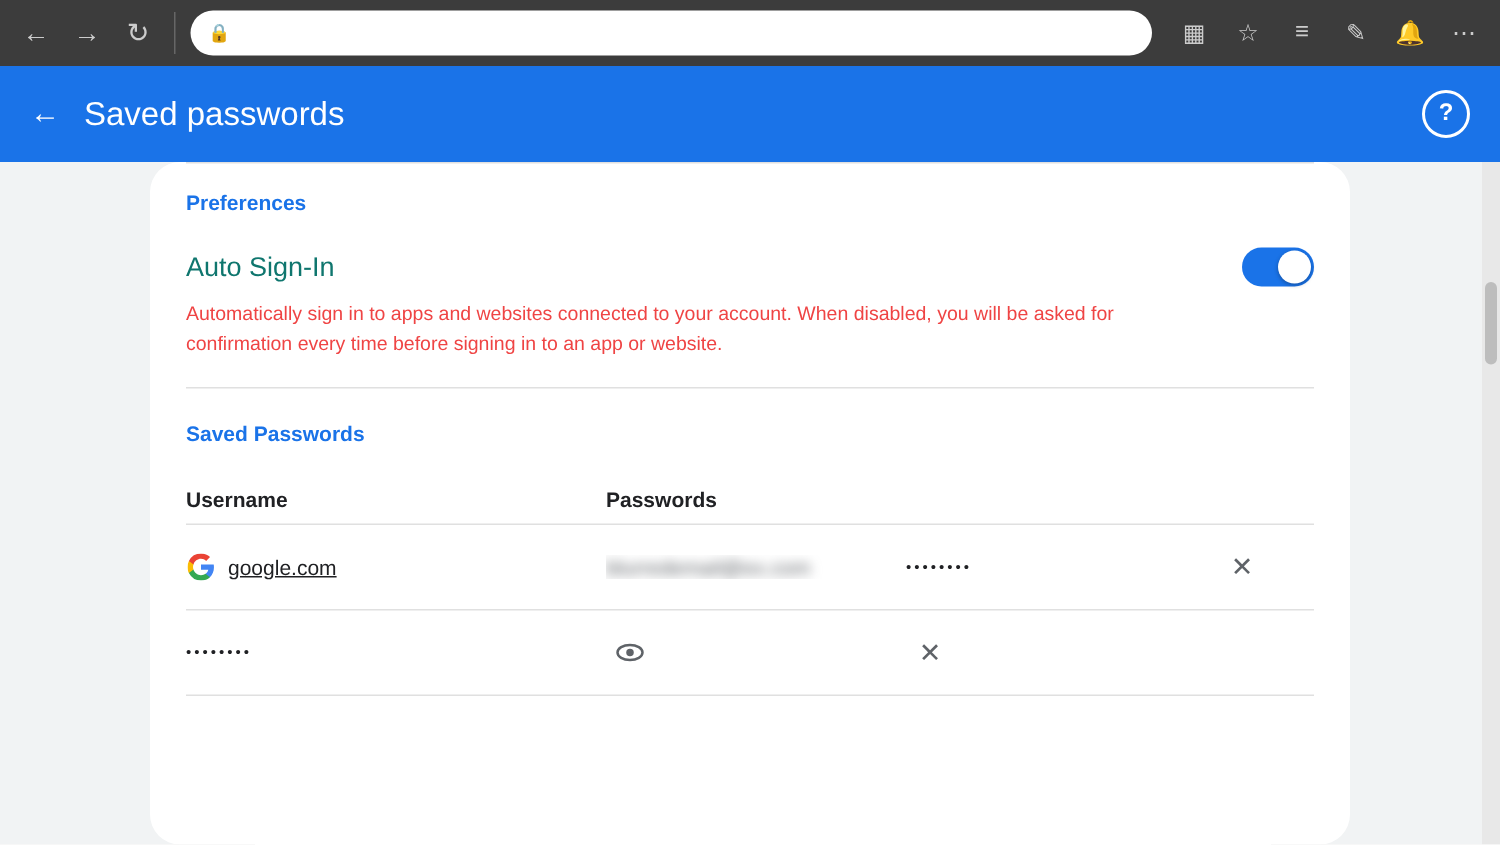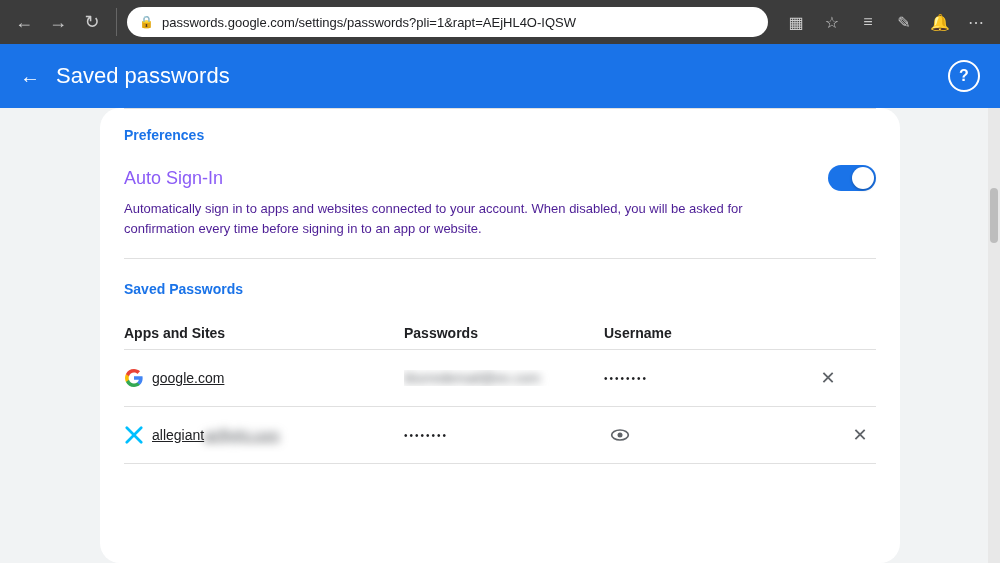--- a/index.html
+++ b/index.html
@@ -133,21 +133,21 @@
       padding: 18px 0 10px 0;
     }
     .pref-row {
       display: flex;
       align-items: center;
       justify-content: space-between;
       padding: 12px 0 8px 0;
     }
     .pref-label {
       font-size: 18px;
-      color: #8b5cf6;
+      color: #0f766e;
       font-weight: 400;
     }
     .toggle-switch {
       width: 48px;
       height: 26px;
       background: #1a73e8;
       border-radius: 13px;
       position: relative;
       cursor: pointer;
       flex-shrink: 0;
@@ -157,21 +157,21 @@
       height: 22px;
       background: white;
       border-radius: 50%;
       position: absolute;
       top: 2px;
       right: 2px;
       box-shadow: 0 1px 3px rgba(0,0,0,0.3);
     }
     .pref-desc {
       font-size: 13px;
-      color: #4c1d95;
+      color: #ef4444;
       line-height: 1.5;
       padding-bottom: 16px;
       max-width: 680px;
     }
     .section-divider {
       border: none;
       border-top: 1px solid #e0e0e0;
       margin: 4px 0;
     }
 
@@ -284,21 +284,20 @@
 </head>
 <body>
 
 <div class="browser-bar">
   <button class="nav-btn">←</button>
   <button class="nav-btn">→</button>
   <button class="nav-btn">↻</button>
   <div class="nav-separator"></div>
   <div class="address-bar">
     <span class="lock-icon">🔒</span>
-    <span class="address-text">passwords.google.com/settings/passwords?pli=1&amp;rapt=AEjHL4O-IQSW</span>
   </div>
   <div class="browser-actions">
     <button class="browser-action-btn">▦</button>
     <button class="browser-action-btn">☆</button>
     <button class="browser-action-btn">≡</button>
     <button class="browser-action-btn">✎</button>
     <button class="browser-action-btn">🔔</button>
     <button class="browser-action-btn">⋯</button>
   </div>
 </div>
@@ -332,23 +331,22 @@
         </div>
 
         <hr class="section-divider">
 
         <div>
           <div class="section-title">Saved Passwords</div>
 
           <div class="passwords-table">
 
             <div class="table-header">
-              <span class="col-header">Apps and Sites</span>
+              <span class="col-header">Username</span>
               <span class="col-header">Passwords</span>
-              <span class="col-header">Username</span>
             </div>
 
             <div class="table-row">
               <div class="site-cell">
                 <div class="site-favicon">
                   <svg width="18" height="18" viewBox="0 0 18 18">
                     <path d="M17.64 9.2c0-.637-.057-1.251-.164-1.84H9v3.481h4.844c-.209 1.125-.843 2.078-1.796 2.717v2.258h2.908c1.702-1.567 2.684-3.875 2.684-6.615z" fill="#4285F4"></path>
                     <path d="M9 18c2.43 0 4.467-.806 5.956-2.18l-2.908-2.259c-.806.54-1.837.86-3.048.86-2.344 0-4.328-1.584-5.036-3.711H.957v2.332A8.997 8.997 0 0 0 9 18z" fill="#34A853"></path>
                     <path d="M3.964 10.71A5.41 5.41 0 0 1 3.682 9c0-.593.102-1.17.282-1.71V4.958H.957A8.996 8.996 0 0 0 0 9c0 1.452.348 2.827.957 4.042l3.007-2.332z" fill="#FBBC05"></path>
                     <path d="M9 3.58c1.321 0 2.508.454 3.44 1.345l2.582-2.58C13.463.891 11.426 0 9 0A8.997 8.997 0 0 0 .957 4.958L3.964 7.29C4.672 5.163 6.656 3.58 9 3.58z" fill="#EA4335"></path>
@@ -360,29 +358,20 @@
                 <span class="username-blurred">blurredemail@ex.com</span>
               </div>
               <div class="password-cell">
                 <span class="password-dots">••••••••</span>
               </div>
               <button class="icon-btn" style="color:#5f6368; font-size:18px;">✕</button>
               <div style="width:32px;"></div>
             </div>
 
             <div class="table-row">
-              <div class="site-cell">
-                <div class="site-favicon allegiant-x">
-                  <svg class="x-icon-svg" viewBox="0 0 20 20">
-                    <line x1="2" y1="2" x2="18" y2="18" stroke="#00BFFF" stroke-width="3" stroke-linecap="round"></line>
-                    <line x1="18" y1="2" x2="2" y2="18" stroke="#00BFFF" stroke-width="3" stroke-linecap="round"></line>
-                  </svg>
-                </div>
-                <span class="site-name">allegiant<span class="username-blurred" style="filter:blur(4px);">airflight.com</span></span>
-              </div>
               <div class="password-cell">
                 <span class="password-dots">••••••••</span>
               </div>
               <button class="icon-btn" title="Show password">
                 <svg width="20" height="20" viewBox="0 0 24 24" fill="none" stroke="#5f6368" stroke-width="2">
                   <ellipse cx="12" cy="12" rx="10" ry="6"></ellipse>
                   <circle cx="12" cy="12" r="3" fill="#5f6368" stroke="none"></circle>
                 </svg>
               </button>
               <button class="icon-btn" style="color:#5f6368; font-size:18px;">✕</button>

